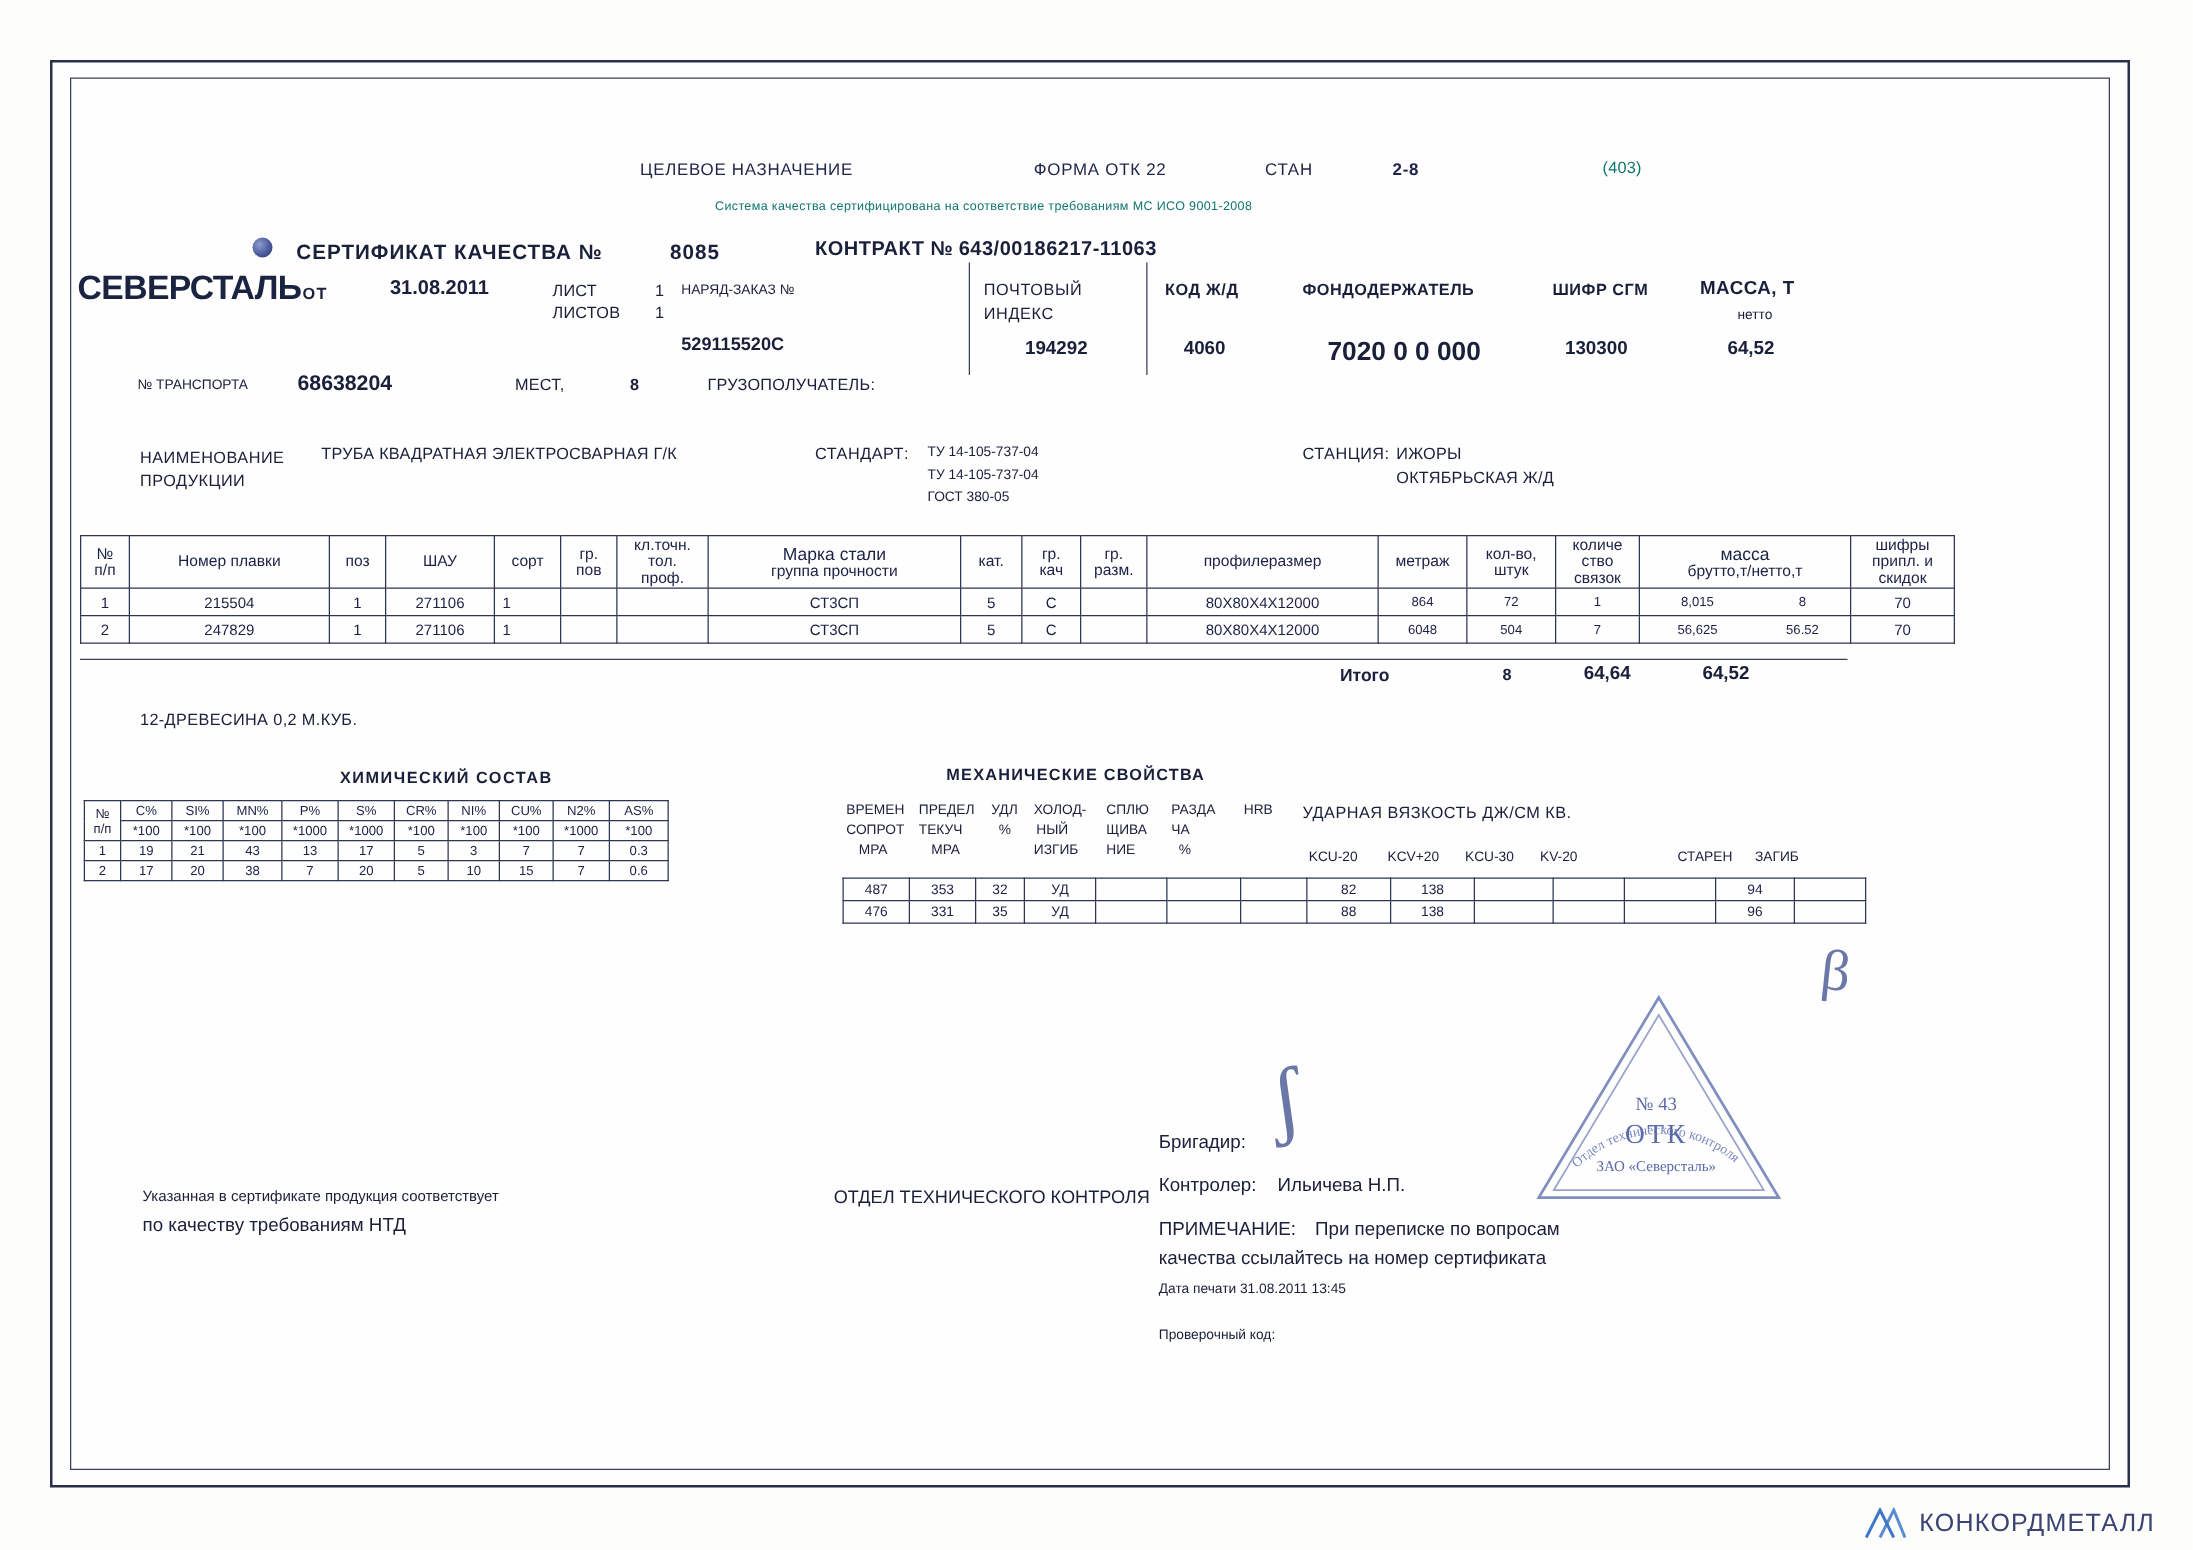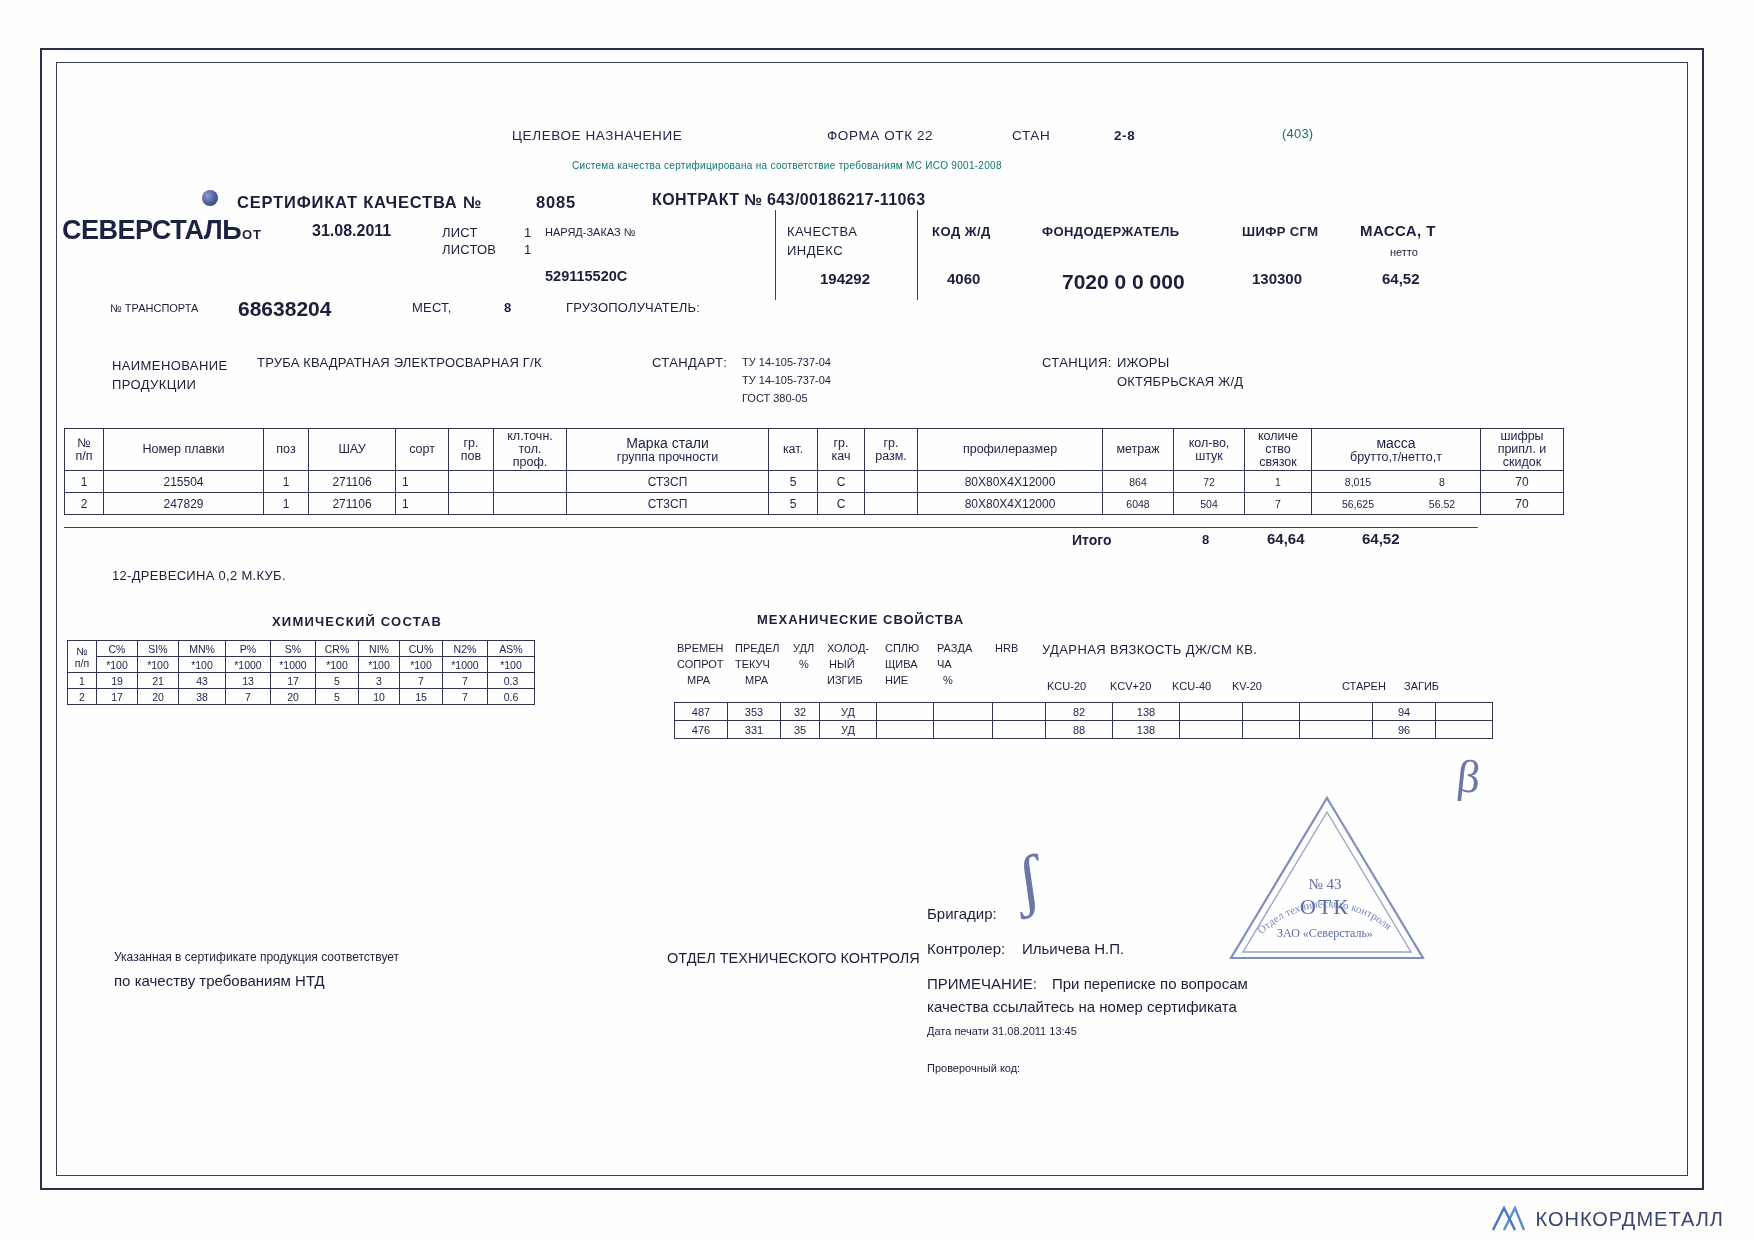--- a/index.html
+++ b/index.html
@@ -130,39 +130,39 @@
 
   <div class="abs sm" style="left:503px;top:176px;">НАРЯД-ЗАКАЗ №</div>
   <div class="abs" style="left:503px;top:218px;font-size:14.5px;font-weight:bold;">529115520С</div>
 
   <div class="abs contract" style="left:610px;top:141px;">КОНТРАКТ №</div>
   <div class="abs contract" style="left:725px;top:141px;">643/00186217-11063</div>
 
   <div class="vline" style="left:733px;top:160px;height:90px;"></div>
   <div class="vline" style="left:875px;top:160px;height:90px;"></div>
 
-  <div class="abs t" style="left:745px;top:174px;letter-spacing:.5px;">КАЧЕСТВА</div>
+  <div class="abs t" style="left:745px;top:174px;letter-spacing:.5px;">ПОЧТОВЫЙ</div>
   <div class="abs t" style="left:745px;top:193px;letter-spacing:.5px;">ИНДЕКС</div>
   <div class="abs" style="left:778px;top:220px;font-size:15px;font-weight:bold;">194292</div>
 
   <div class="abs t bold" style="left:890px;top:174px;letter-spacing:.5px;">КОД Ж/Д</div>
   <div class="abs" style="left:905px;top:220px;font-size:15px;font-weight:bold;">4060</div>
 
   <div class="abs t bold" style="left:1000px;top:174px;letter-spacing:.4px;">ФОНДОДЕРЖАТЕЛЬ</div>
   <div class="abs" style="left:1020px;top:220px;font-size:21px;font-weight:bold;">7020 0 0 000</div>
 
   <div class="abs t bold" style="left:1200px;top:174px;letter-spacing:.4px;">ШИФР СГМ</div>
   <div class="abs" style="left:1210px;top:220px;font-size:15px;font-weight:bold;">130300</div>
 
   <div class="abs" style="left:1318px;top:172px;font-size:15px;font-weight:bold;letter-spacing:.4px;">МАССА, Т</div>
   <div class="abs sm" style="left:1348px;top:196px;">нетто</div>
   <div class="abs" style="left:1340px;top:220px;font-size:15px;font-weight:bold;">64,52</div>
 
   <div class="abs sm" style="left:68px;top:252px;">№ ТРАНСПОРТА</div>
-  <div class="abs" style="left:196px;top:247px;font-size:21px;font-weight:bold;">68638204</div>
+  <div class="abs" style="left:196px;top:247px;font-size:17px;font-weight:bold;">68638204</div>
   <div class="abs t" style="left:370px;top:250px;">МЕСТ,</div>
   <div class="abs t bold" style="left:462px;top:250px;">8</div>
   <div class="abs t" style="left:524px;top:250px;text-align:center;">ГРУЗОПОЛУЧАТЕЛЬ:</div>
 
   <div class="abs t" style="left:70px;top:308px;letter-spacing:.4px;">НАИМЕНОВАНИЕ</div>
   <div class="abs t" style="left:70px;top:327px;letter-spacing:.4px;">ПРОДУКЦИИ</div>
   <div class="abs t" style="left:215px;top:305px;letter-spacing:.2px;">ТРУБА КВАДРАТНАЯ ЭЛЕКТРОСВАРНАЯ Г/К</div>
 
   <div class="abs t" style="left:610px;top:305px;letter-spacing:.4px;">СТАНДАРТ:</div>
   <div class="abs sm" style="left:700px;top:306px;">ТУ 14-105-737-04</div>
@@ -408,21 +408,21 @@
           <td>96</td>
           <td></td>
         </tr>
       </tbody>
     </table>
   </div>
 
   <div class="abs t" style="left:1000px;top:592px;letter-spacing:.4px;">УДАРНАЯ ВЯЗКОСТЬ ДЖ/СМ КВ.</div>
   <div class="abs sm" style="left:1005px;top:630px;">KCU-20</div>
   <div class="abs sm" style="left:1068px;top:630px;">KCV+20</div>
-  <div class="abs sm" style="left:1130px;top:630px;">KCU-40</div>
+  <div class="abs sm" style="left:1130px;top:630px;">KCU-30</div>
   <div class="abs sm" style="left:1190px;top:630px;">KV-20</div>
   <div class="abs sm" style="left:1300px;top:630px;">СТАРЕН</div>
   <div class="abs sm" style="left:1362px;top:630px;">ЗАГИБ</div>
 
   <div class="abs" style="left:72px;top:900px;font-size:12px;">Указанная в сертификате продукция соответствует</div>
   <div class="abs" style="left:72px;top:922px;font-size:15px;">по качеству требованиям НТД</div>
 
   <div class="abs" style="left:625px;top:900px;font-size:14.5px;">ОТДЕЛ ТЕХНИЧЕСКОГО КОНТРОЛЯ</div>
 
   <div class="abs" style="left:885px;top:855px;font-size:15px;">Бригадир:</div>

